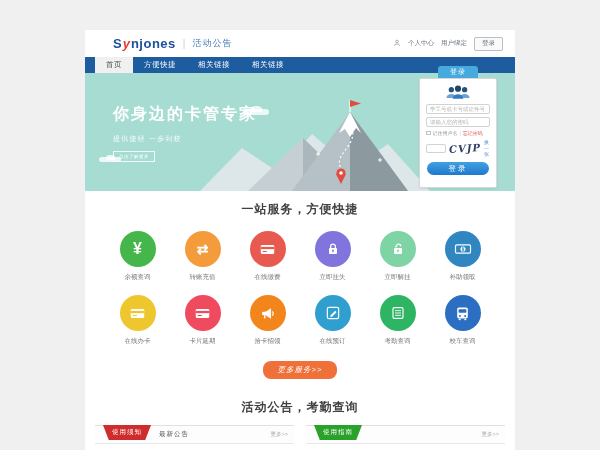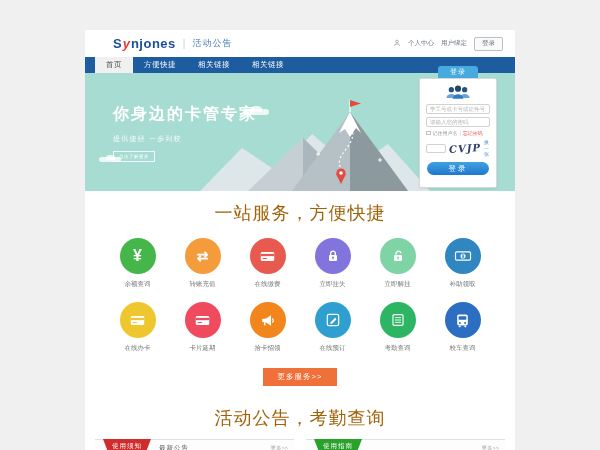--- a/index.html
+++ b/index.html
@@ -47,27 +47,27 @@
   .opt-sep { color:#ccc; }
   .forgot { color:#e05555; cursor:pointer; }
   .captcha-row { width:64px; display:flex; align-items:center; margin-top:3px; gap:3px; }
   .captcha-input { width:20px; height:9px; border:1px solid #d2d2d2; border-radius:2px; font-size:5.5px; padding:0 2px; outline:none; }
   .captcha-text { font-family:"DejaVu Serif", serif; font-style:italic; font-weight:bold; font-size:10px; color:#2c3e66; letter-spacing:1px; transform:rotate(-4deg); cursor:default; }
   .captcha-refresh { font-size:5px; color:#4a90d9; cursor:pointer; }
   .login-submit { width:62px; height:13px; border-radius:7px; background:linear-gradient(#41a0e2,#1e78cc); color:#fff; font-size:7.5px; margin-top:5px; text-align:center; line-height:13px; letter-spacing:2px; cursor:pointer; }
 
   
   .services { background:#fff; text-align:center; padding:10px 0 12px; }
-  .section-title { font-size:18px; font-weight:normal; color:#a16207; letter-spacing:1px; }
+  .section-title { font-size:12px; font-weight:bold; color:#404040; letter-spacing:1px; }
   .svc-row { display:flex; justify-content:center; gap:29px; margin-top:13px; }
   .svc { width:36px; cursor:pointer; }
   .svc-circle { width:36px; height:36px; border-radius:50%; background:var(--c); display:flex; align-items:center; justify-content:center; }
   .glyph { color:#fff; font-weight:bold; line-height:1; }
   .svc-label { font-size:6.5px; color:#777; margin-top:6px; white-space:nowrap; }
-  .more-btn { display:inline-block; margin-top:15px; background:#f0703a; color:#fff; font-size:7.5px; padding:4px 15px; border-radius:0; letter-spacing:1px; cursor:pointer; }
+  .more-btn { display:inline-block; margin-top:15px; background:#f0703a; color:#fff; font-size:7.5px; padding:4px 15px; border-radius:8px; letter-spacing:1px; cursor:pointer;font-style:italic; }
 
   
   .announce { background:#fff; text-align:center; padding:8px 0 6px; }
   .panels { display:flex; gap:12px; padding:0 10px; margin-top:9px; text-align:left; }
   .panel { flex:1; position:relative; height:19px; border-top:1px solid #e0e0e0; border-bottom:1px solid #e8e8e8; background:#fdfdfd; }
   .ribbon { position:absolute; left:8px; top:-1px; width:48px; height:15px; color:#fff; font-size:6.5px; text-align:center; line-height:13px; letter-spacing:1px; clip-path:polygon(0 0,100% 0,88% 100%,12% 100%); cursor:pointer; }
   .tab2 { position:absolute; left:64px; top:4px; font-size:6.5px; color:#555; letter-spacing:1px; cursor:pointer; }
   .more-link { position:absolute; right:6px; top:5px; font-size:5.5px; color:#aaa; cursor:pointer; }
 </style>
 </head>

